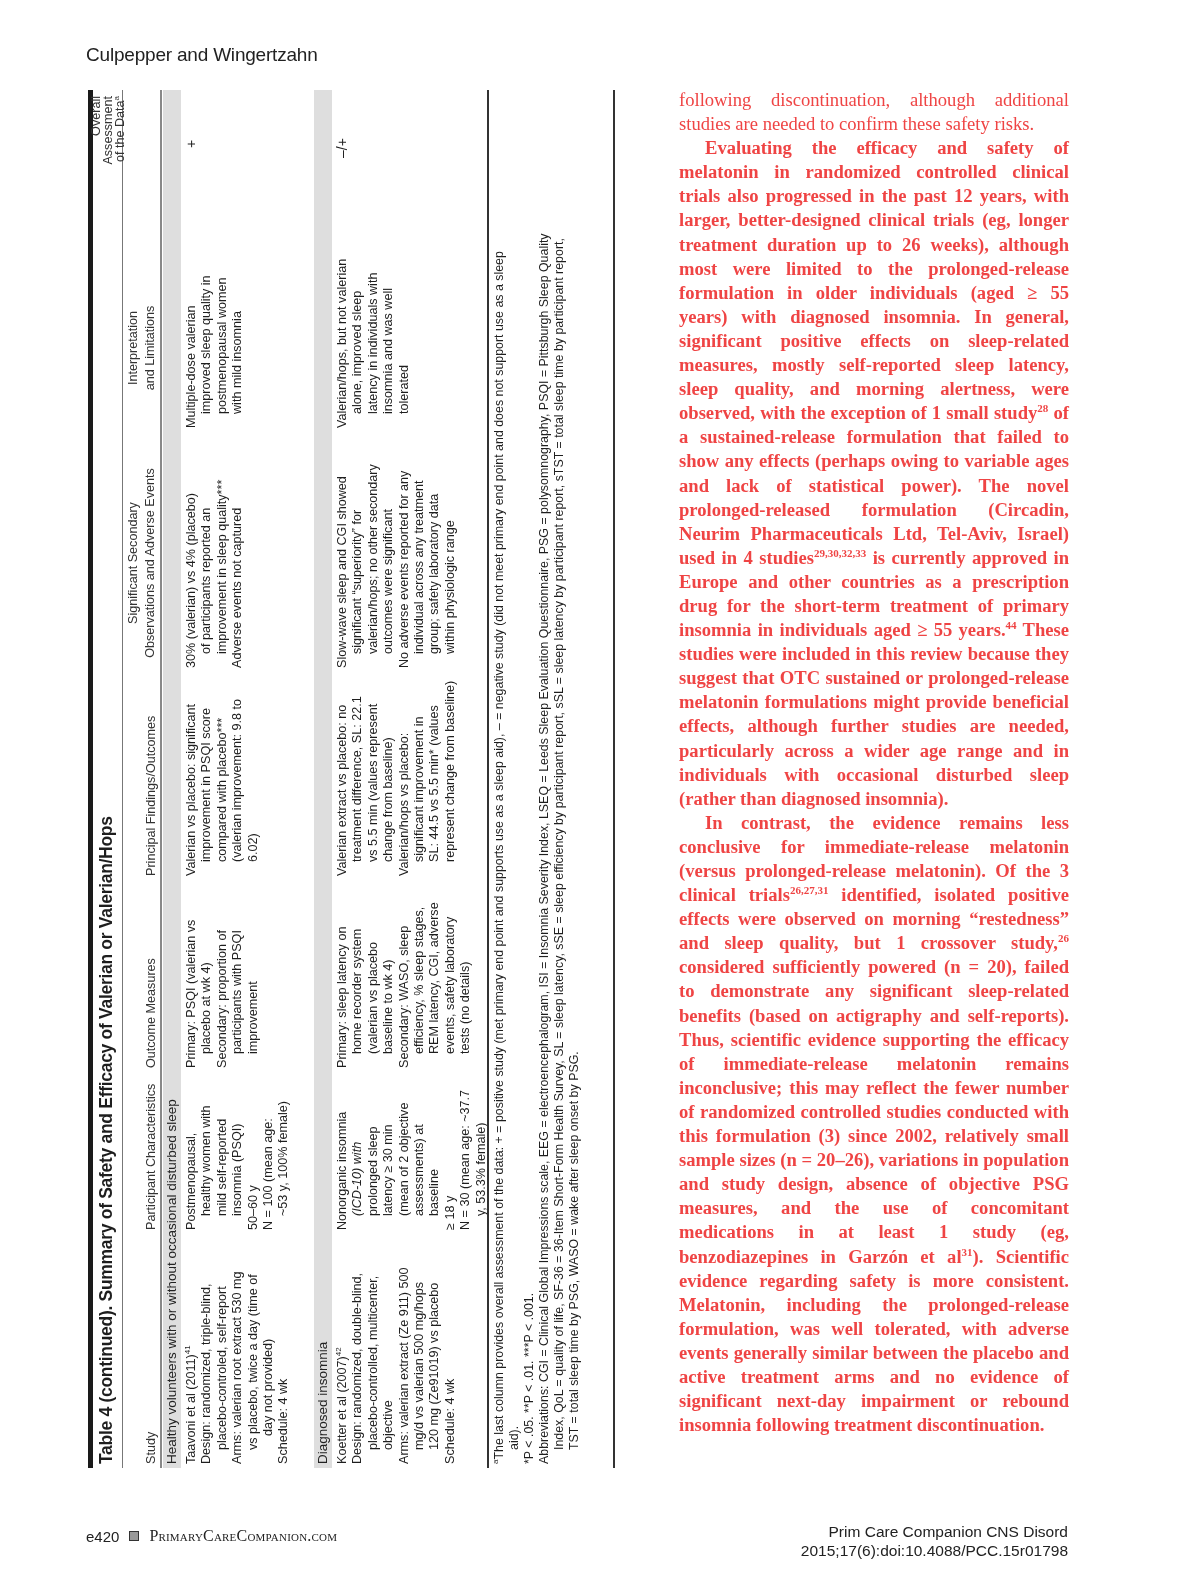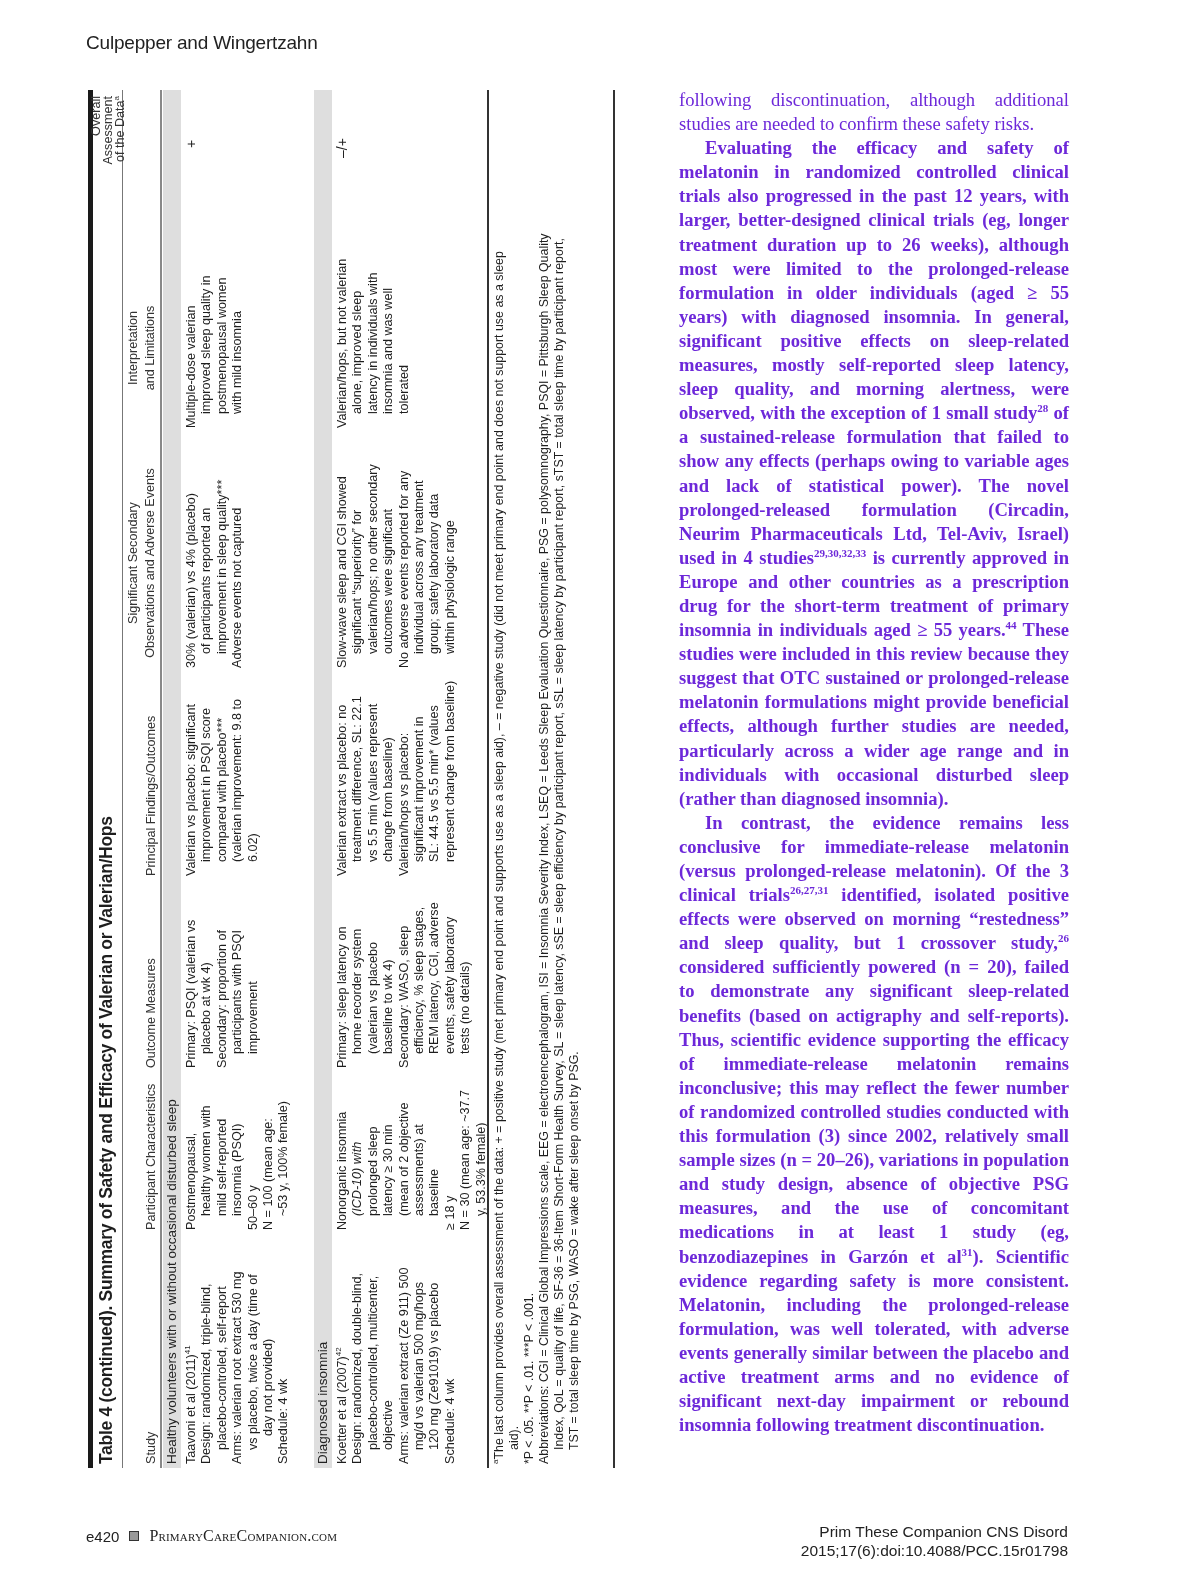--- a/index.html
+++ b/index.html
@@ -1,17 +1,17 @@
 <!DOCTYPE html>
 <html><head>
 <meta charset="utf-8">
 <style>
   html, body { margin:0; padding:0; background:#ffffff; }
   body { width:1183px; height:1584px; position:relative; overflow:hidden; color:#1e1e1e; }
-  .running-head { position:absolute; left:86px; top:32px; font-family:"Liberation Sans", sans-serif; font-size:19px; color:#222; letter-spacing:-0.2px; }
+  .running-head { position:absolute; left:86px; top:44px; font-family:"Liberation Sans", sans-serif; font-size:19px; color:#222; letter-spacing:-0.2px; }
 
   
   .table-rot { position:absolute; left:88px; top:1468px; width:1378px; height:540px; transform-origin:0 0; transform:rotate(-90deg); font-family:"Liberation Sans", sans-serif; color:#1e1e1e; }
   .tbl-top-rule { position:absolute; left:0; top:0; width:100%; height:5px; background:#1a1a1a; }
   .tbl-title { position:absolute; left:4px; top:8px; font-size:17.5px; font-weight:bold; letter-spacing:-0.3px; }
   .tbl-title-rule { position:absolute; left:0; top:34px; width:100%; height:1px; background:#777; }
   .col { position:absolute; font-size:12.6px; line-height:15.4px; }
   .hdr { position:absolute; top:38px; font-size:12.6px; line-height:15px; color:#333; }
   .hdr.r { text-align:right; }
   .hdr.c { text-align:center; }
@@ -20,21 +20,21 @@
   .line { display:block; white-space:nowrap; }
   .ind { padding-left:14px; }
   .ind2 { padding-left:28px; }
   sup { font-size:8px; line-height:0; vertical-align:super; }
   .tbl-bottom-rule { position:absolute; left:0; top:399px; width:100%; height:1.5px; background:#333; }
   .notes { position:absolute; left:4px; top:404px; font-size:12.4px; line-height:15px; width:1370px; }
   .notes-end-rule { position:absolute; left:0; top:525px; width:100%; height:1.5px; background:#333; }
   .vcheck { position:absolute; font-size:14px; }
 
   
-  .body-col { position:absolute; left:679px; top:88px; width:390px; font-family:"Liberation Serif", serif; font-size:18.6px; line-height:24.1px; color:#6d28d9; text-align:justify; }
+  .body-col { position:absolute; left:679px; top:88px; width:390px; font-family:"Liberation Serif", serif; font-size:18.6px; line-height:24.1px; color:#ef4444; text-align:justify; }
   .body-col p { margin:0; text-indent:0; }
   .body-col p.indent { text-indent:26px;font-weight:bold; }
   .body-col sup { font-size:11px; }
 
   .footer-left { position:absolute; left:86px; top:1527px; font-family:"Liberation Sans", sans-serif; font-size:15px; color:#222; display:flex; align-items:center; gap:10px; }
   .footer-site { font-variant:small-caps; font-family:"Liberation Serif", serif; font-size:16px; letter-spacing:0.2px; }
   .sq-icon { display:inline-block; width:10px; height:10px; border:1.5px solid #333; background:#999; box-sizing:border-box; }
   .footer-right { position:absolute; right:115px; top:1522px; font-family:"Liberation Sans", sans-serif; font-size:15.5px; line-height:19px; text-align:right; color:#222; }
 </style>
 </head>
@@ -200,15 +200,15 @@
   <p class="indent"><span>Evaluating the efficacy and safety of melatonin in randomized controlled clinical trials also progressed in the past 12 years, with larger, better-designed clinical trials (eg, longer treatment duration up to 26 weeks), although most were limited to the prolonged-release formulation in older individuals (aged ≥ 55 years) with diagnosed insomnia. In general, significant positive effects on sleep-related measures, mostly self-reported sleep latency, sleep quality, and morning alertness, were observed, with the exception of 1 small study</span><sup>28</sup><span> of a sustained-release formulation that failed to show any effects (perhaps owing to variable ages and lack of statistical power). The novel prolonged-released formulation (Circadin, Neurim Pharmaceuticals Ltd, Tel-Aviv, Israel) used in 4 studies</span><sup>29,30,32,33</sup><span> is currently approved in Europe and other countries as a prescription drug for the short-term treatment of primary insomnia in individuals aged ≥ 55 years.</span><sup>44</sup><span> These studies were included in this review because they suggest that OTC sustained or prolonged-release melatonin formulations might provide beneficial effects, although further studies are needed, particularly across a wider age range and in individuals with occasional disturbed sleep (rather than diagnosed insomnia).</span></p>
   <p class="indent"><span>In contrast, the evidence remains less conclusive for immediate-release melatonin (versus prolonged-release melatonin). Of the 3 clinical trials</span><sup>26,27,31</sup><span> identified, isolated positive effects were observed on morning “restedness” and sleep quality, but 1 crossover study,</span><sup>26</sup><span> considered sufficiently powered (n = 20), failed to demonstrate any significant sleep-related benefits (based on actigraphy and self-reports). Thus, scientific evidence supporting the efficacy of immediate-release melatonin remains inconclusive; this may reflect the fewer number of randomized controlled studies conducted with this formulation (3) since 2002, relatively small sample sizes (n = 20–26), variations in population and study design, absence of objective PSG measures, and the use of concomitant medications in at least 1 study (eg, benzodiazepines in Garzón et al</span><sup>31</sup><span>). Scientific evidence regarding safety is more consistent. Melatonin, including the prolonged-release formulation, was well tolerated, with adverse events generally similar between the placebo and active treatment arms and no evidence of significant next-day impairment or rebound insomnia following treatment discontinuation.</span></p>
 </div>
 
 <div class="footer-left">
   <span>e420</span>
   <span class="sq-icon"></span>
   <span class="footer-site">PrimaryCareCompanion.com</span>
 </div>
 <div class="footer-right">
-  <div>Prim These Companion CNS Disord</div>
+  <div>Prim Care Companion CNS Disord</div>
   <div>2015;17(6):doi:10.4088/PCC.15r01798</div>
 </div>
 
 </body></html>

